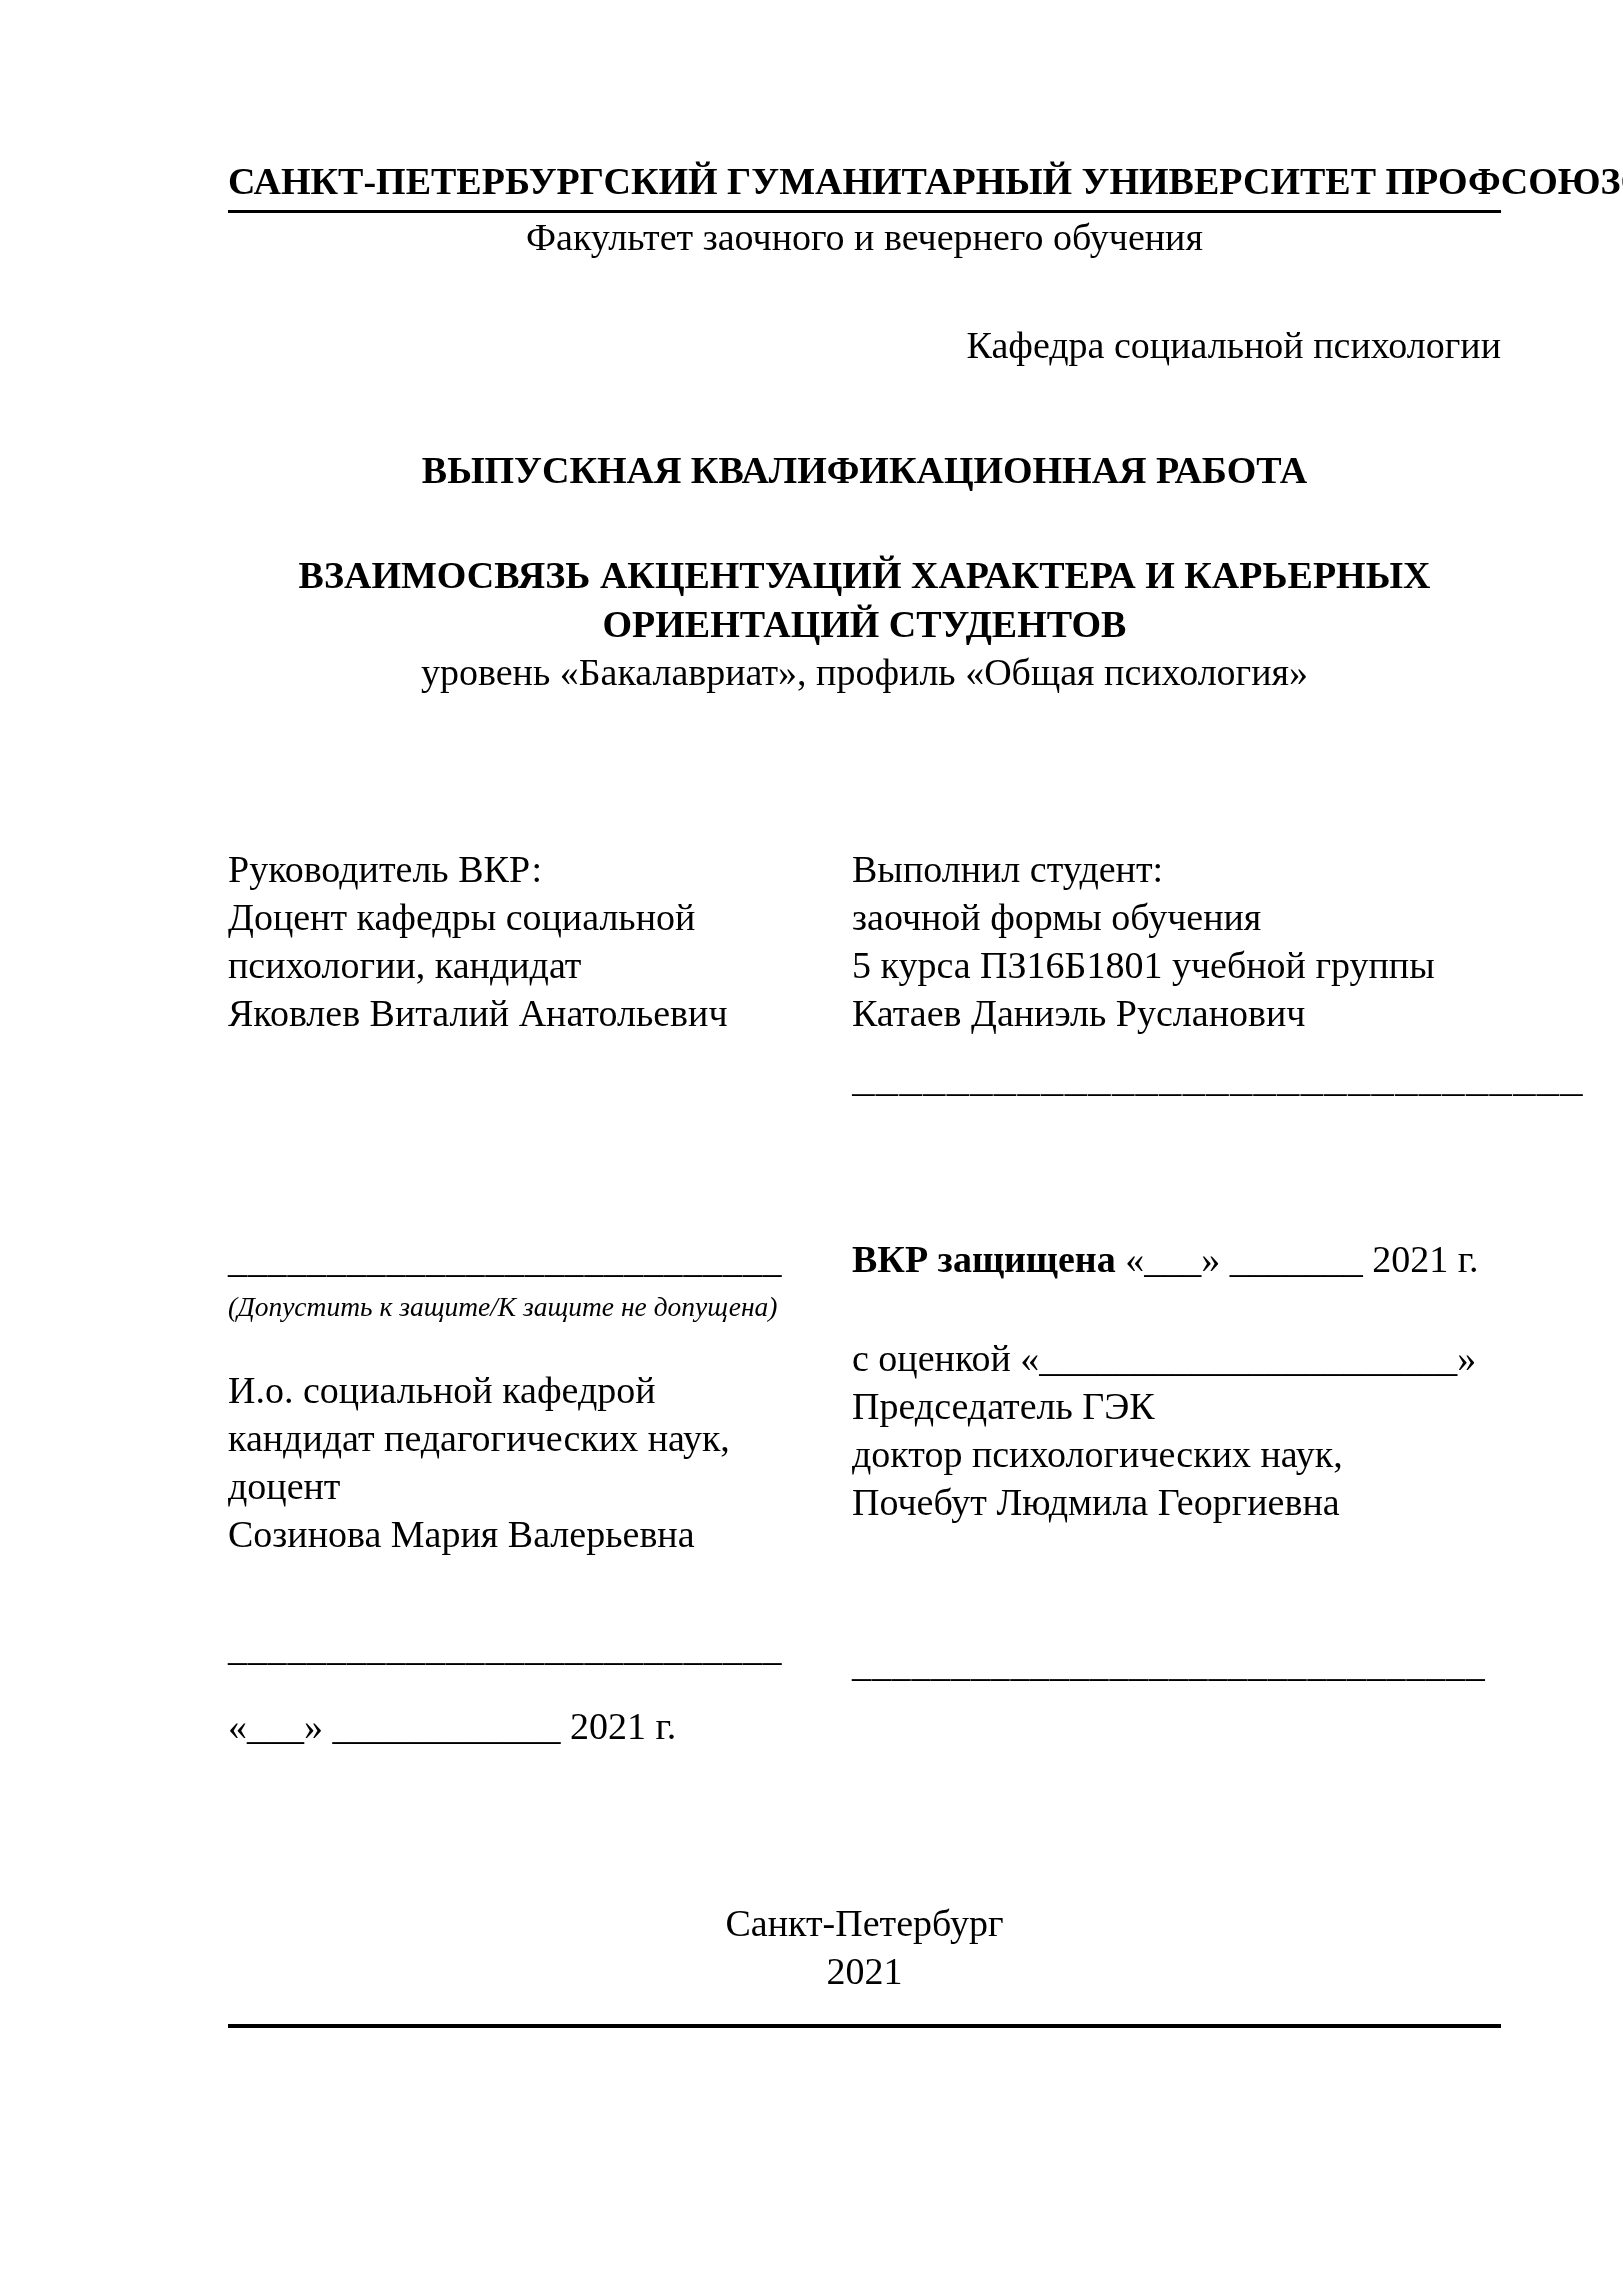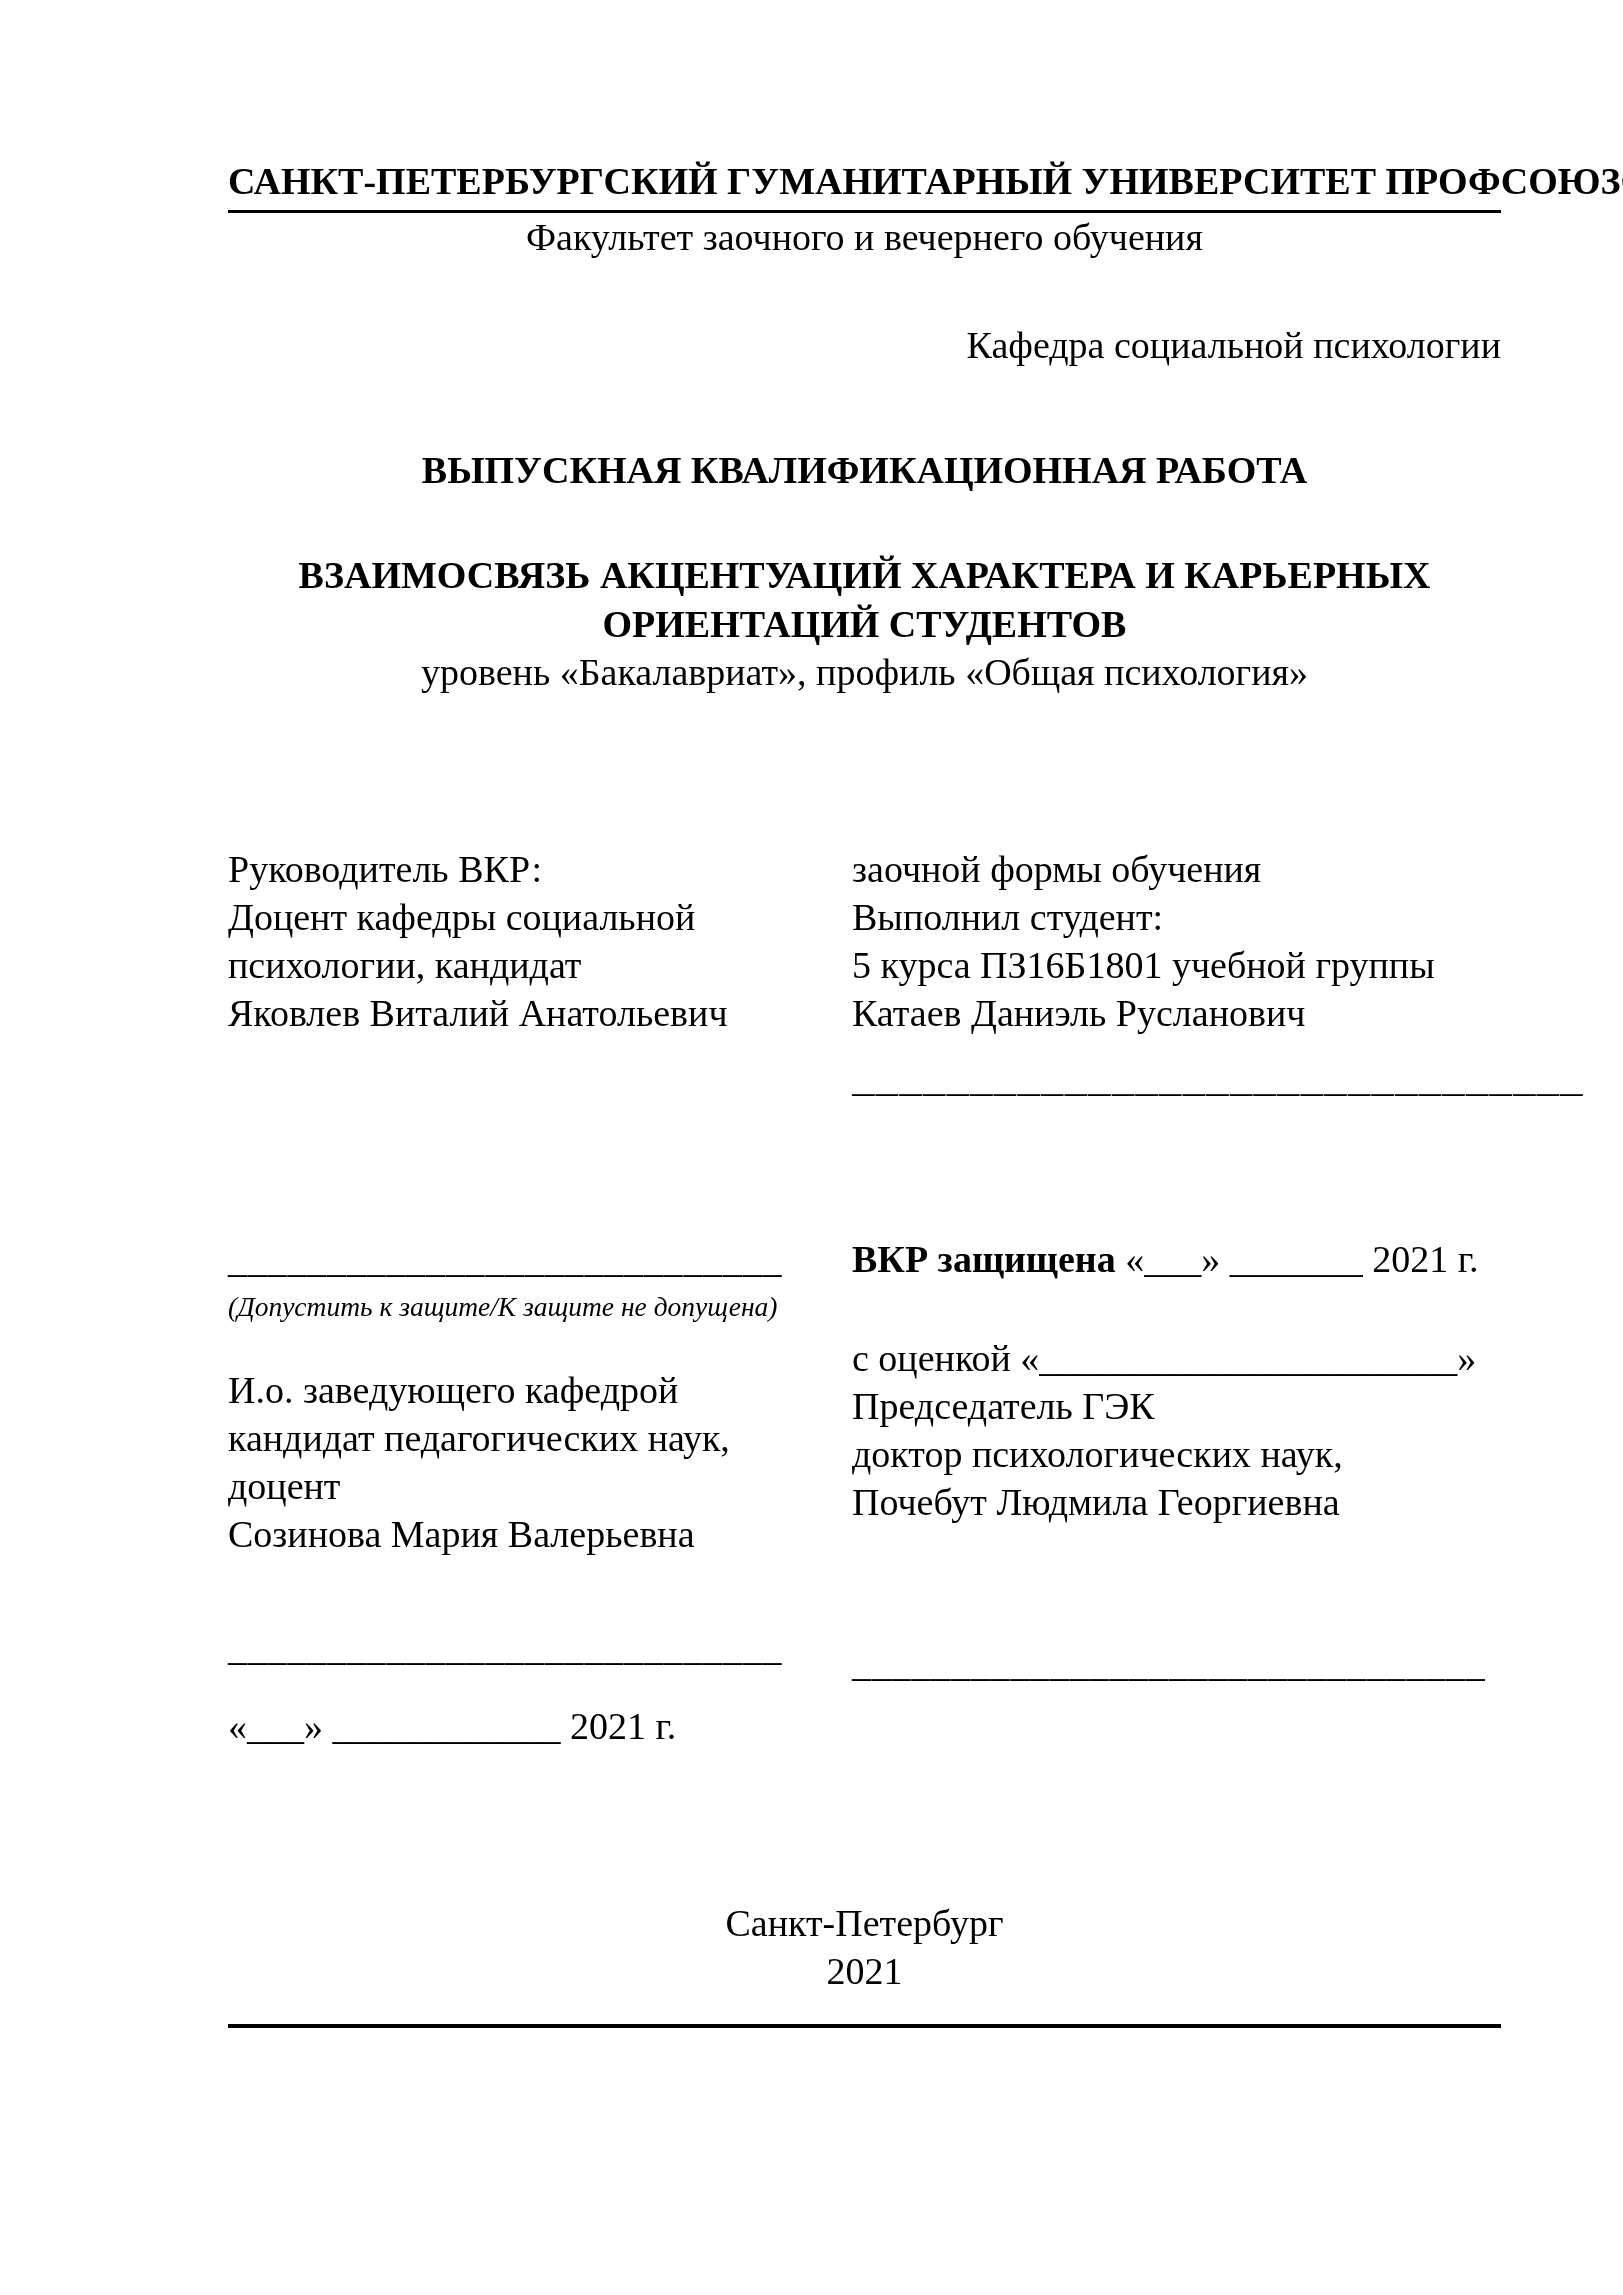--- a/index.html
+++ b/index.html
@@ -58,33 +58,33 @@
     </div>
 
     <div class="abs col-left line-block" style="top:845px;">
       <div class="line">Руководитель ВКР:</div>
       <div class="line">Доцент кафедры социальной</div>
       <div class="line">психологии, кандидат</div>
       <div class="line">Яковлев Виталий Анатольевич</div>
     </div>
 
     <div class="abs col-right line-block" style="top:845px;">
+      <div class="line">Выполнил студент:</div>
       <div class="line">заочной формы обучения</div>
-      <div class="line">Выполнил студент:</div>
       <div class="line">5 курса ПЗ16Б1801 учебной группы</div>
       <div class="line">Катаев Даниэль Русланович</div>
     </div>
 
     <div class="abs col-right sig" style="top:1060px;font-family:Liberation Mono, monospace;">_______________________________</div>
 
     <div class="abs col-left sig" style="top:1237px;">____________________________</div>
     <div class="abs col-left note line" style="top:1289px;">(Допустить к защите/К защите не допущена)</div>
 
     <div class="abs col-left line-block" style="top:1366px;">
-      <div class="line">И.о. заведующего кафедрой</div>
+      <div class="line">И.о. социальной кафедрой</div>
       <div class="line">кандидат педагогических наук,</div>
       <div class="line">доцент</div>
       <div class="line">Созинова Мария Валерьевна</div>
     </div>
 
     <div class="abs col-left sig" style="top:1625px;">____________________________</div>
     <div class="abs col-left line" style="top:1704px;">«___» ____________ 2021 г.</div>
 
     <div class="abs col-right line" style="top:1237px;">
       <span class="bold">ВКР защищена</span><span> «___» _______ 2021 г.</span>

